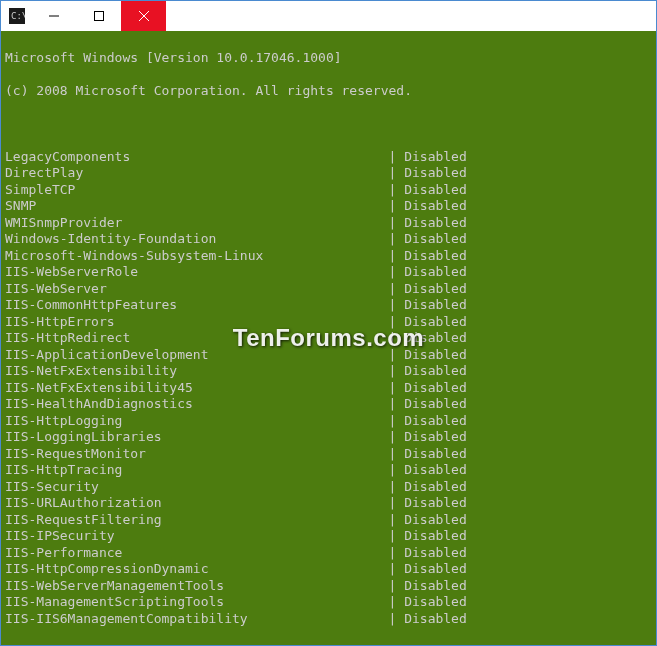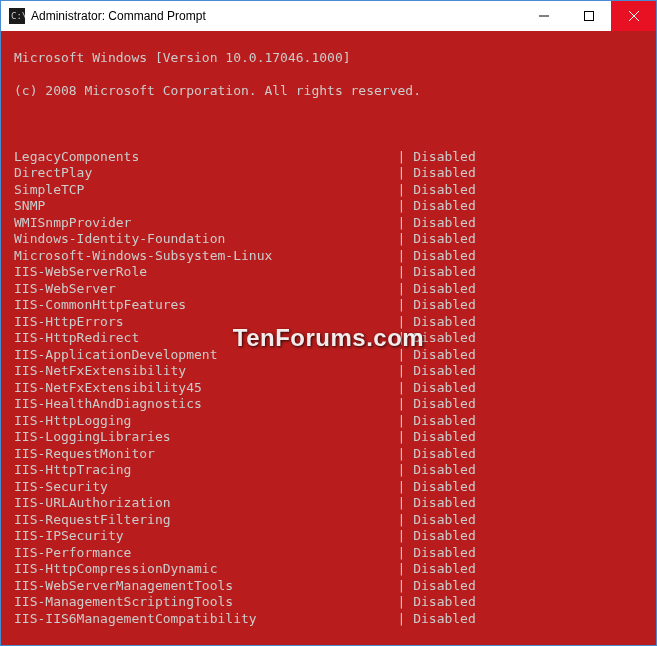--- a/index.html
+++ b/index.html
@@ -47,26 +47,26 @@
       justify-content: center;
       font-family: "Segoe UI", sans-serif;
       font-size: 10px;
       color: #000;
       cursor: pointer;
     }
     .win-btn.close { background: #e81123; color: #fff; }
     .win-btn svg { width: 10px; height: 10px; }
     .terminal {
       flex: 1;
-      background: #b91c1c;
+      background: #4d7c0f;
       color: #ccc;
       font-family: Consolas, monospace;
       font-size: 13px;
       line-height: 16.5px;
-      padding: 2px 13px;
+      padding: 2px 4px;
       white-space: pre;
       overflow: hidden;
       position: relative;
     }
     .header-line { color: #ccc; }
     .prompt-line { color: #ccc; }
     .command { color: #f0e68c; }
     .table-row { display: flex; text-align: right; }
     .watermark {
       position: absolute;
@@ -86,21 +86,20 @@
 <body>
 
 <div class="window">
   <div class="titlebar">
     <span class="titlebar-icon">
       <svg viewBox="0 0 16 16">
           <rect x="0" y="0" width="16" height="16" fill="#1a1a1a"></rect>
           <text x="2" y="11" font-size="9" fill="#ccc" font-family="monospace">C:\</text>
         </svg>
     </span>
-    <span class="title-text">Administrator: Command Prompt</span>
     <div class="window-controls">
       <div class="win-btn">
         <svg viewBox="0 0 10 10">
             <line x1="0" y1="5" x2="10" y2="5" stroke="#000" stroke-width="1"></line>
           </svg>
       </div>
       <div class="win-btn">
         <svg viewBox="0 0 10 10">
             <rect x="0.5" y="0.5" width="9" height="9" fill="none" stroke="#000" stroke-width="1"></rect>
           </svg>

